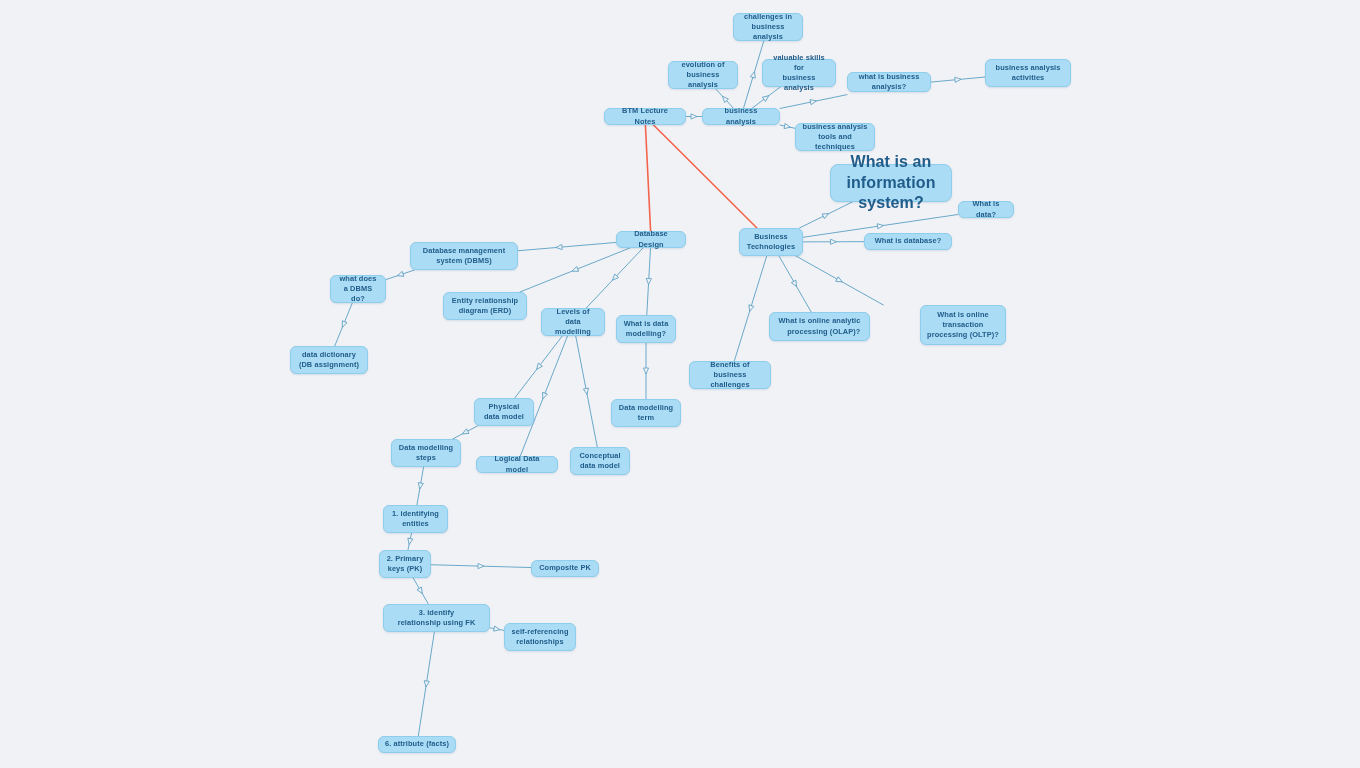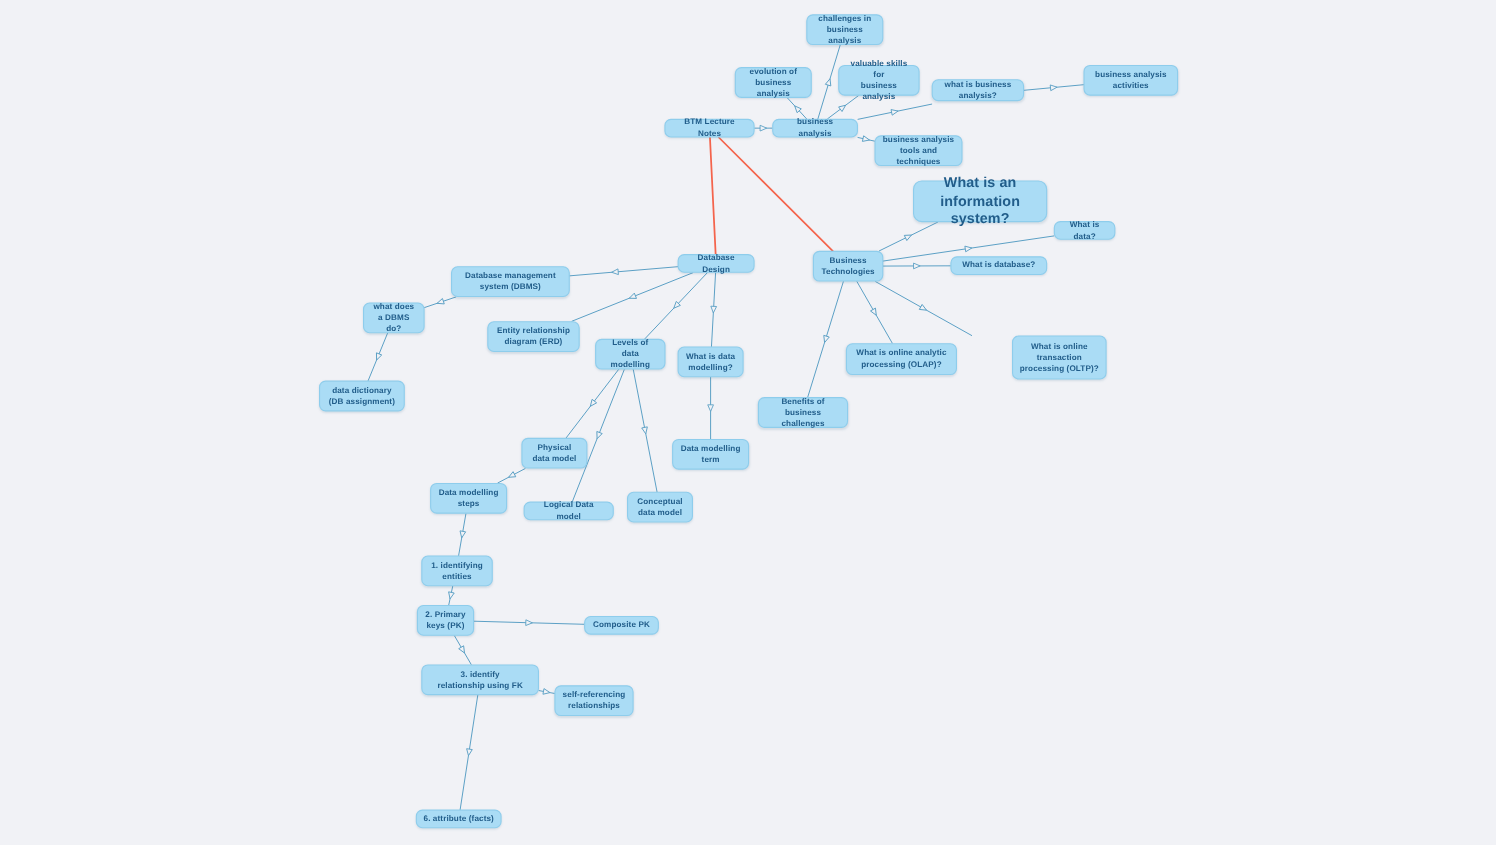--- a/index.html
+++ b/index.html
@@ -42,21 +42,21 @@
     text-align: center;
     display: flex;
     align-items: center;
     justify-content: center;
     padding: 3px 6px;
     box-shadow: 0 1px 2px rgba(80,120,150,0.18);
     white-space: pre-line;
     cursor: pointer;
   }
   .node.big {
-    font-size: 13px;
+    font-size: 16px;
     line-height: 1.3;
     border-radius: 8px;
   }
 </style>
 </head>
 <body>
 
 <div id="canvas">
   <svg id="edge-layer" viewBox="0 0 1360 768" width="1360" height="768">
       <g>
@@ -200,21 +200,21 @@
 activities</div>
     <div class="node" style="left: 795px; top: 123px; width: 80px; height: 28px;">business analysis
 tools and techniques</div>
     <div class="node" style="left: 616px; top: 231px; width: 70px; height: 17px;">Database Design</div>
     <div class="node" style="left: 739px; top: 228px; width: 64px; height: 28px;">Business
 Technologies</div>
     <div class="node big" style="left: 830px; top: 164px; width: 122px; height: 38px;">What is an
 information system?</div>
     <div class="node" style="left: 958px; top: 201px; width: 56px; height: 17px;">What is data?</div>
     <div class="node" style="left: 864px; top: 233px; width: 88px; height: 17px;">What is database?</div>
-    <div class="node" style="left: 769px; top: 312px; width: 101px; height: 29px;">What is online analytic
+    <div class="node" style="left: 769px; top: 312px; width: 101px; height: 29px; text-align: right;">What is online analytic
 processing (OLAP)?</div>
     <div class="node" style="left: 876px; top: 305px; width: 86px; height: 40px; margin-left: 44px;">What is online
 transaction
 processing (OLTP)?</div>
     <div class="node" style="left: 689px; top: 361px; width: 82px; height: 28px;">Benefits of
 business challenges</div>
     <div class="node" style="left: 410px; top: 242px; width: 108px; height: 28px;">Database management
 system (DBMS)</div>
     <div class="node" style="left: 330px; top: 275px; width: 56px; height: 28px;">what does
 a DBMS do?</div>

